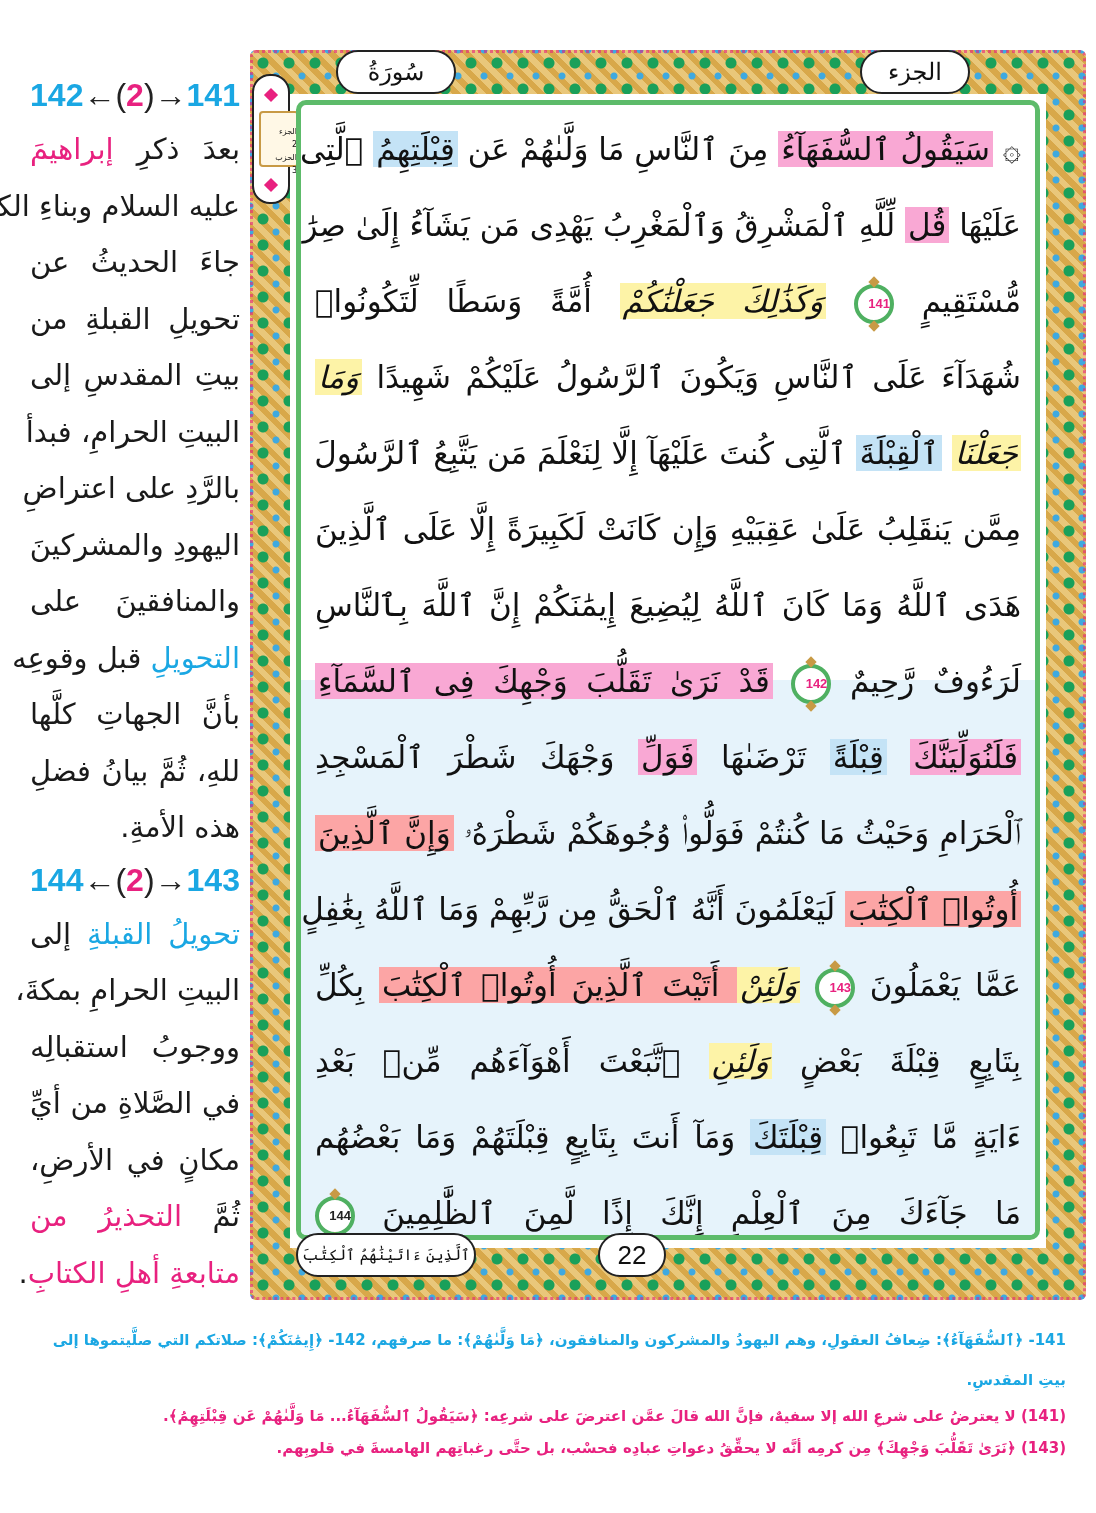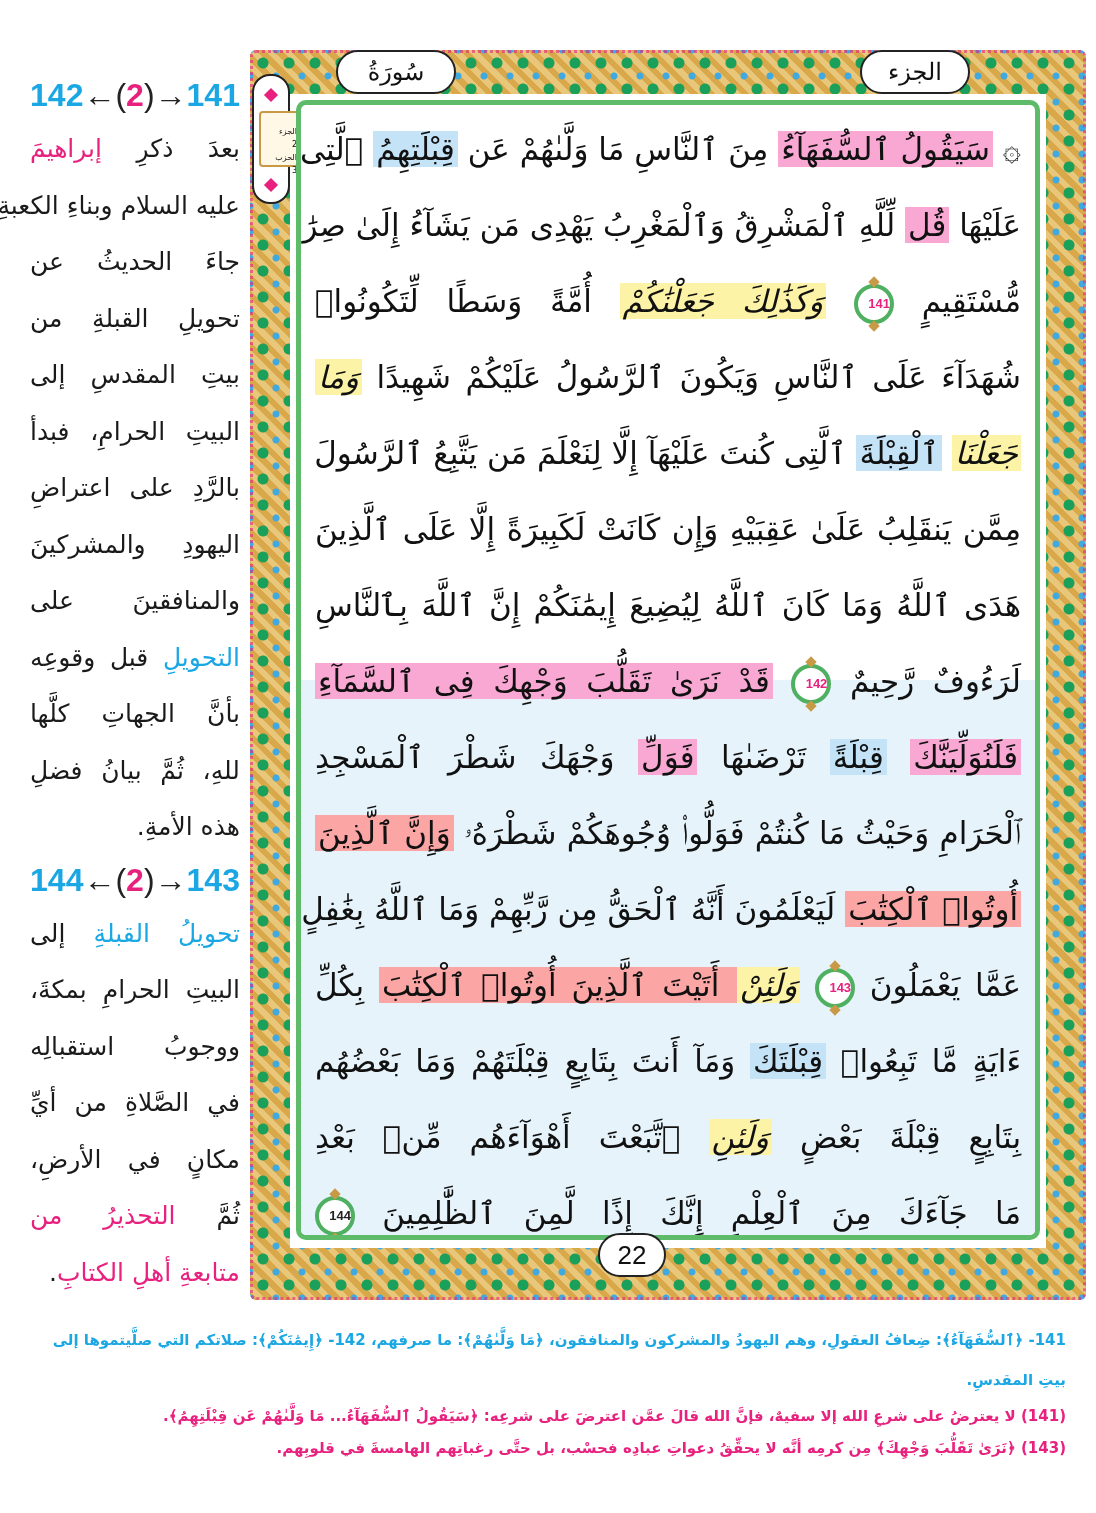--- a/index.html
+++ b/index.html
@@ -6,21 +6,21 @@
   html, body { width: 1096px; height: 1513px; background: #ffffff; overflow: hidden; }
   body { position: relative; font-family: "DejaVu Sans", sans-serif; color: #111; }
 
   
   .side { position: absolute; left: 30px; top: 75px; width: 210px; direction: rtl; text-align: right; }
   .range { direction: ltr; text-align: center; font-family: Liberation Sans, sans-serif; font-weight: bold;
            font-size: 32px; color: #1aa7e3; height: 40px; line-height: 40px; }
   .range .juz { color: #e8217f; }
   .range .arrow { color: #222; font-weight: normal; }
   .side-lines { margin-top: 6px; }
-  .side-line { font-family: "DejaVu Sans", sans-serif; font-size: 25px; height: 56.5px; line-height: 56.5px;
+  .side-line { font-family: "DejaVu Sans", sans-serif; font-size: 29px; height: 56.5px; line-height: 56.5px;
                white-space: nowrap; text-align: justify; text-align-last: justify; color: #1a1a1a; }
   .side-line .pink { color: #e8217f; }
   .side-line .blue { color: #1aa7e3; }
   .range2 { margin-top: 4px; }
 
   
   .frame { position: absolute; left: 250px; top: 50px; width: 836px; height: 1250px; }
   .border-orn { position: absolute; left: 0; top: 0; right: 0; bottom: 0;
       background:
         radial-gradient(circle at 50% 50%, #1aa05a 0 5px, transparent 6px) 0 0/26px 26px,
@@ -131,26 +131,27 @@
         <div class="qline"><span>مُّسْتَقِيمٍ </span><span class="ayah">141</span><span> </span><span class="hl hl-yellow">وَكَذَٰلِكَ جَعَلْنَٰكُمْ</span><span> أُمَّةً وَسَطًا لِّتَكُونُوا۟</span></div>
         <div class="qline"><span>شُهَدَآءَ عَلَى ٱلنَّاسِ وَيَكُونَ ٱلرَّسُولُ عَلَيْكُمْ شَهِيدًا </span><span class="hl hl-yellow">وَمَا</span></div>
         <div class="qline"><span class="hl hl-yellow">جَعَلْنَا</span><span> </span><span class="hl hl-blue">ٱلْقِبْلَةَ</span><span> ٱلَّتِى كُنتَ عَلَيْهَآ إِلَّا لِنَعْلَمَ مَن يَتَّبِعُ ٱلرَّسُولَ</span></div>
         <div class="qline"><span>مِمَّن يَنقَلِبُ عَلَىٰ عَقِبَيْهِ وَإِن كَانَتْ لَكَبِيرَةً إِلَّا عَلَى ٱلَّذِينَ</span></div>
         <div class="qline"><span>هَدَى ٱللَّهُ وَمَا كَانَ ٱللَّهُ لِيُضِيعَ إِيمَٰنَكُمْ إِنَّ ٱللَّهَ بِٱلنَّاسِ</span></div>
         <div class="qline"><span>لَرَءُوفٌ رَّحِيمٌ </span><span class="ayah">142</span><span> </span><span class="hl hl-pink">قَدْ نَرَىٰ تَقَلُّبَ وَجْهِكَ فِى ٱلسَّمَآءِ</span></div>
         <div class="qline"><span class="hl hl-pink">فَلَنُوَلِّيَنَّكَ</span><span> </span><span class="hl hl-blue">قِبْلَةً</span><span> تَرْضَىٰهَا </span><span class="hl hl-pink">فَوَلِّ</span><span> وَجْهَكَ شَطْرَ ٱلْمَسْجِدِ</span></div>
         <div class="qline"><span>ٱلْحَرَامِ وَحَيْثُ مَا كُنتُمْ فَوَلُّوا۟ وُجُوهَكُمْ شَطْرَهُۥ </span><span class="hl hl-green">وَإِنَّ ٱلَّذِينَ</span></div>
         <div class="qline"><span class="hl hl-green">أُوتُوا۟ ٱلْكِتَٰبَ</span><span> لَيَعْلَمُونَ أَنَّهُ ٱلْحَقُّ مِن رَّبِّهِمْ وَمَا ٱللَّهُ بِغَٰفِلٍ</span></div>
         <div class="qline"><span>عَمَّا يَعْمَلُونَ </span><span class="ayah">143</span><span> </span><span class="hl hl-yellow">وَلَئِنْ</span><span class="hl hl-green"> أَتَيْتَ ٱلَّذِينَ أُوتُوا۟ ٱلْكِتَٰبَ</span><span> بِكُلِّ</span></div>
+        <div class="qline"><span>بِتَابِعٍ قِبْلَةَ بَعْضٍ </span><span class="hl hl-yellow">وَلَئِنِ</span><span> ٱتَّبَعْتَ أَهْوَآءَهُم مِّنۢ بَعْدِ</span></div>
         <div class="qline"><span>ءَايَةٍ مَّا تَبِعُوا۟ </span><span class="hl hl-blue">قِبْلَتَكَ</span><span> وَمَآ أَنتَ بِتَابِعٍ قِبْلَتَهُمْ وَمَا بَعْضُهُم</span></div>
-        <div class="qline"><span>بِتَابِعٍ قِبْلَةَ بَعْضٍ </span><span class="hl hl-yellow">وَلَئِنِ</span><span> ٱتَّبَعْتَ أَهْوَآءَهُم مِّنۢ بَعْدِ</span></div>
         <div class="qline"><span>مَا جَآءَكَ مِنَ ٱلْعِلْمِ إِنَّكَ إِذًا لَّمِنَ ٱلظَّٰلِمِينَ </span><span class="ayah dark">144</span></div>
       </div>
   </div>
 
+  <div class="cartouche c-catch">ٱلَّذِينَ ءَاتَيْنَٰهُمُ ٱلْكِتَٰبَ</div>
   <div class="cartouche c-page">22</div>
 </div>
 
 <div class="footnotes">
   <div class="fn-blue">141- ﴿ٱلسُّفَهَآءُ﴾: ضِعافُ العقولِ، وهم اليهودُ والمشركون والمنافقون، ﴿مَا وَلَّىٰهُمْ﴾: ما صرفهم، 142- ﴿إِيمَٰنَكُمْ﴾: صلاتكم التي صلَّيتموها إلى بيتِ المقدسِ.</div>
   <div class="fn-pink">(141) لا يعترضُ على شرعِ الله إلا سفيهٌ، فإنَّ الله قالَ عمَّن اعترضَ على شرعِه: ﴿سَيَقُولُ ٱلسُّفَهَآءُ... مَا وَلَّىٰهُمْ عَن قِبْلَتِهِمُ﴾.</div>
   <div class="fn-pink">(143) ﴿نَرَىٰ تَقَلُّبَ وَجْهِكَ﴾ مِن كرمِه أنَّه لا يحقِّقُ دعواتِ عبادِه فحسْب، بل حتَّى رغباتِهم الهامسةَ في قلوبِهم.</div>
 </div>
 
 </body></html>

